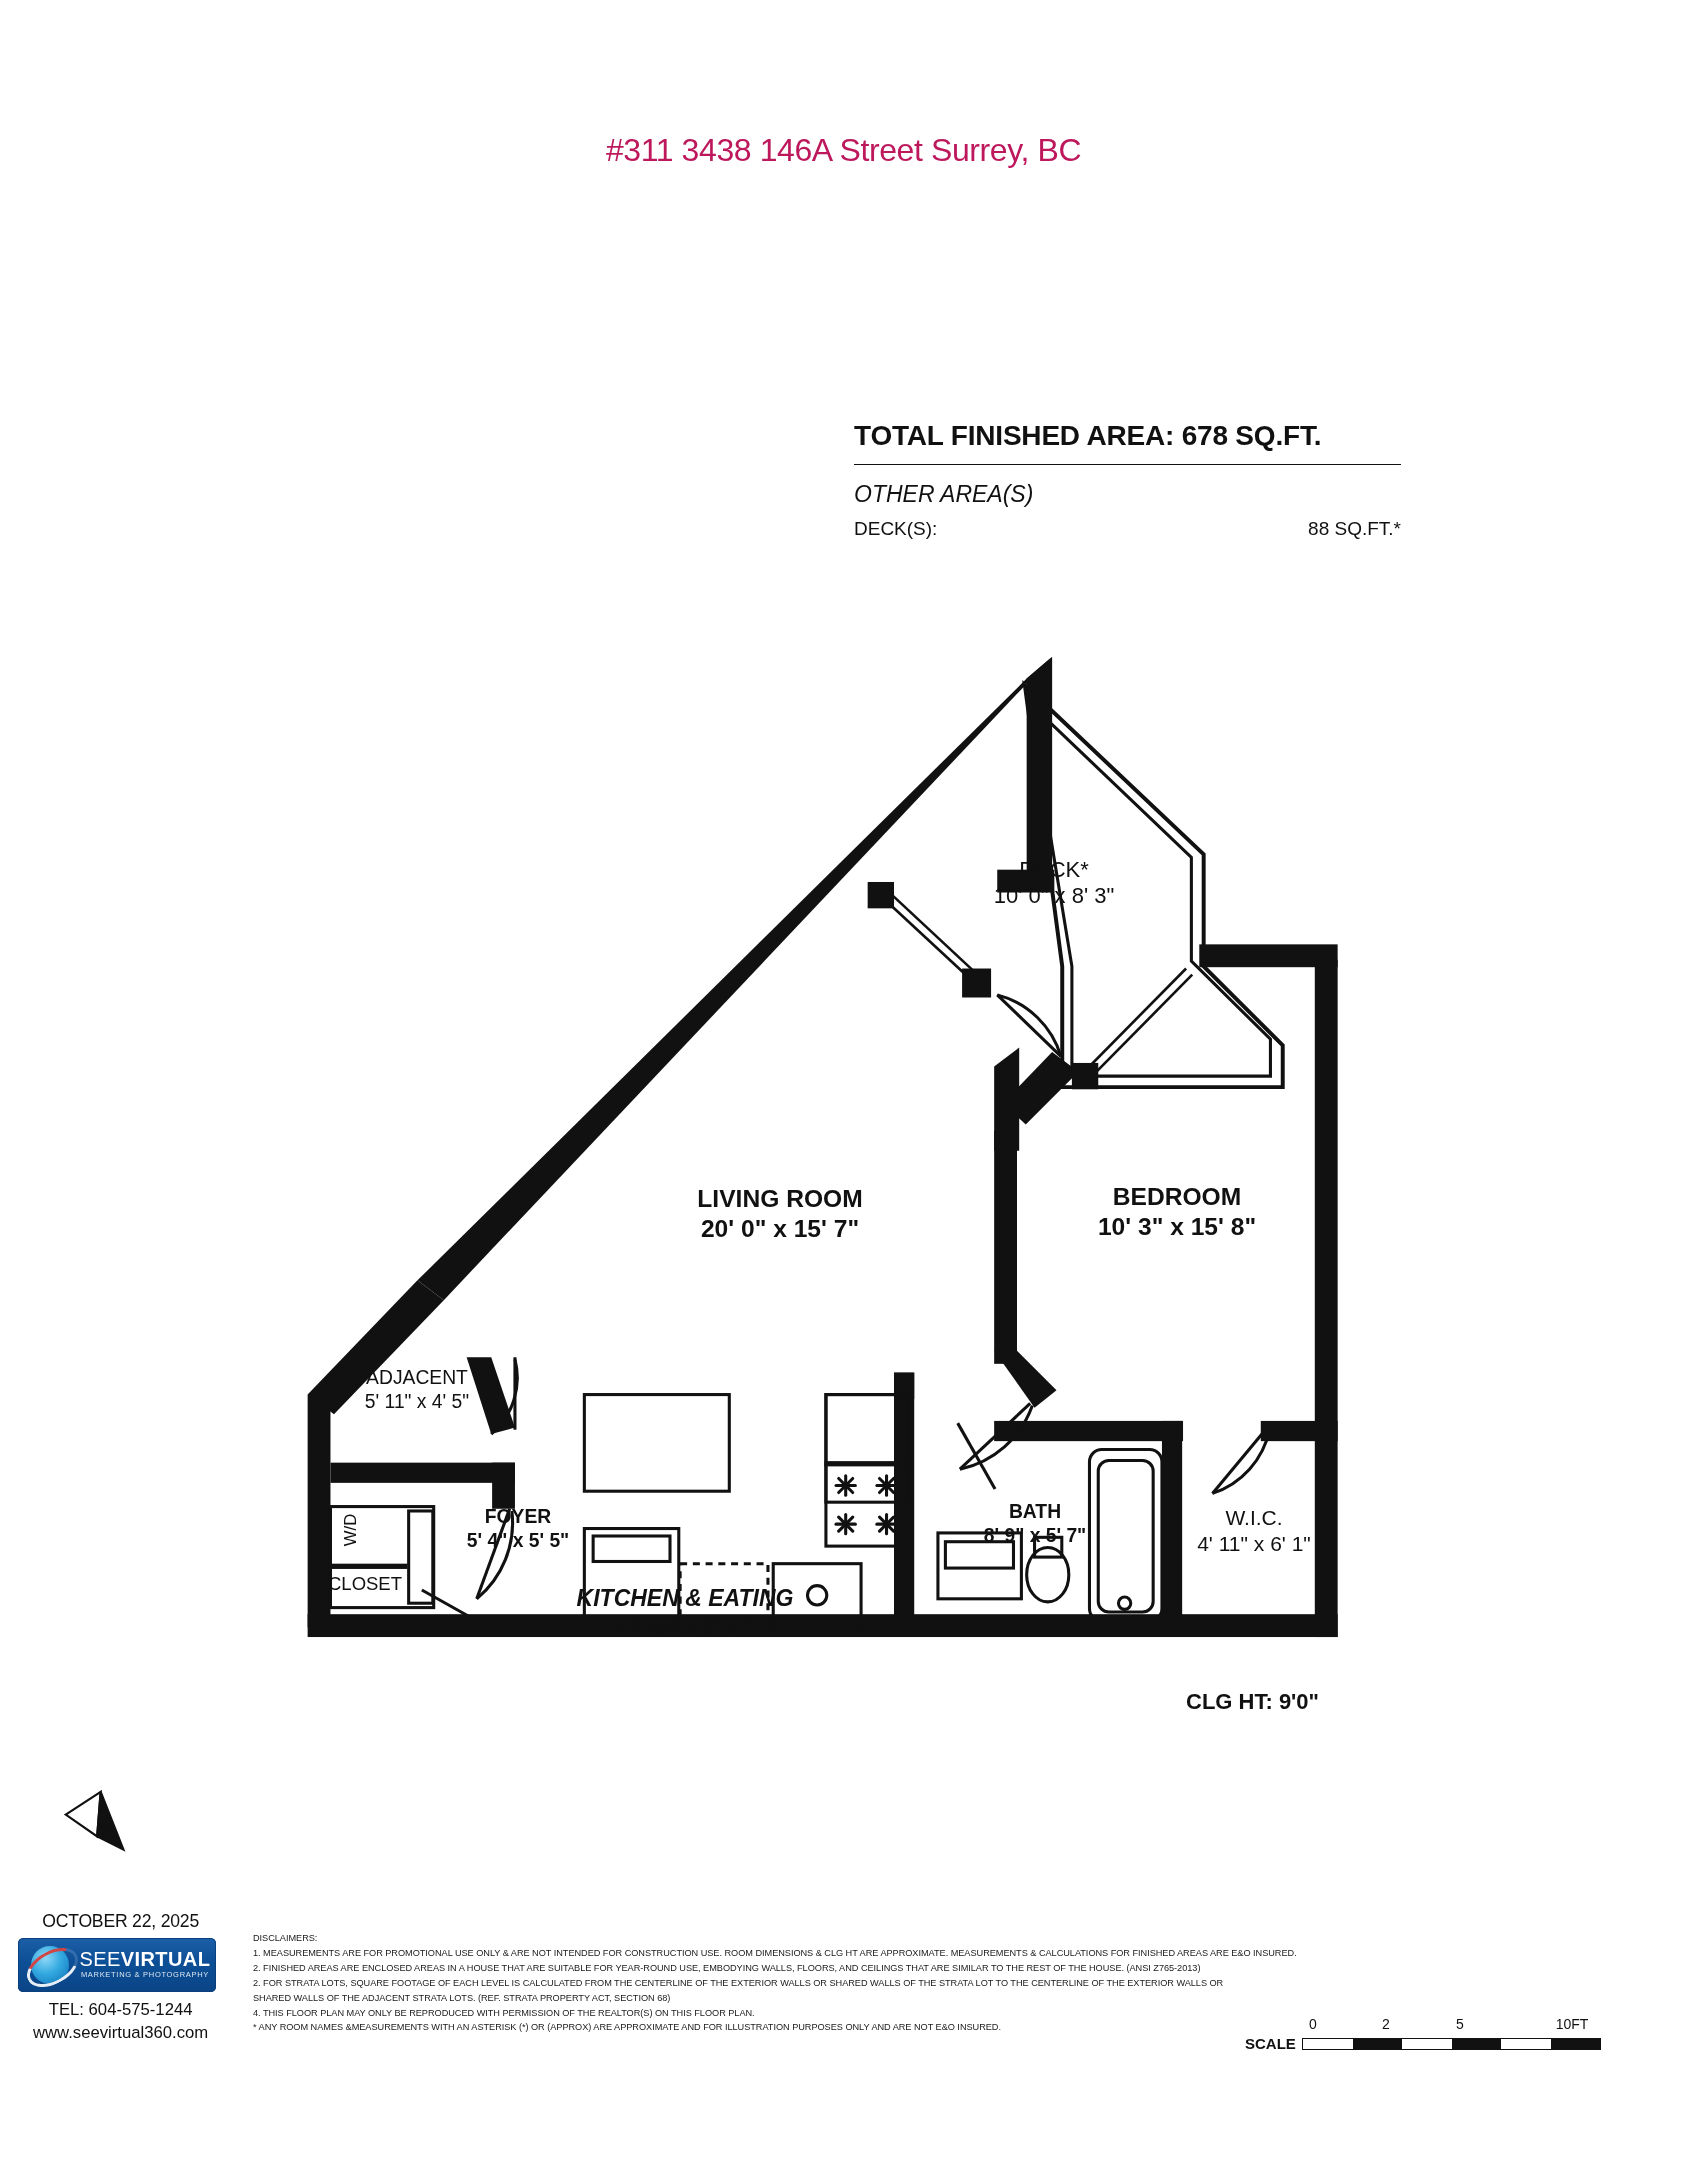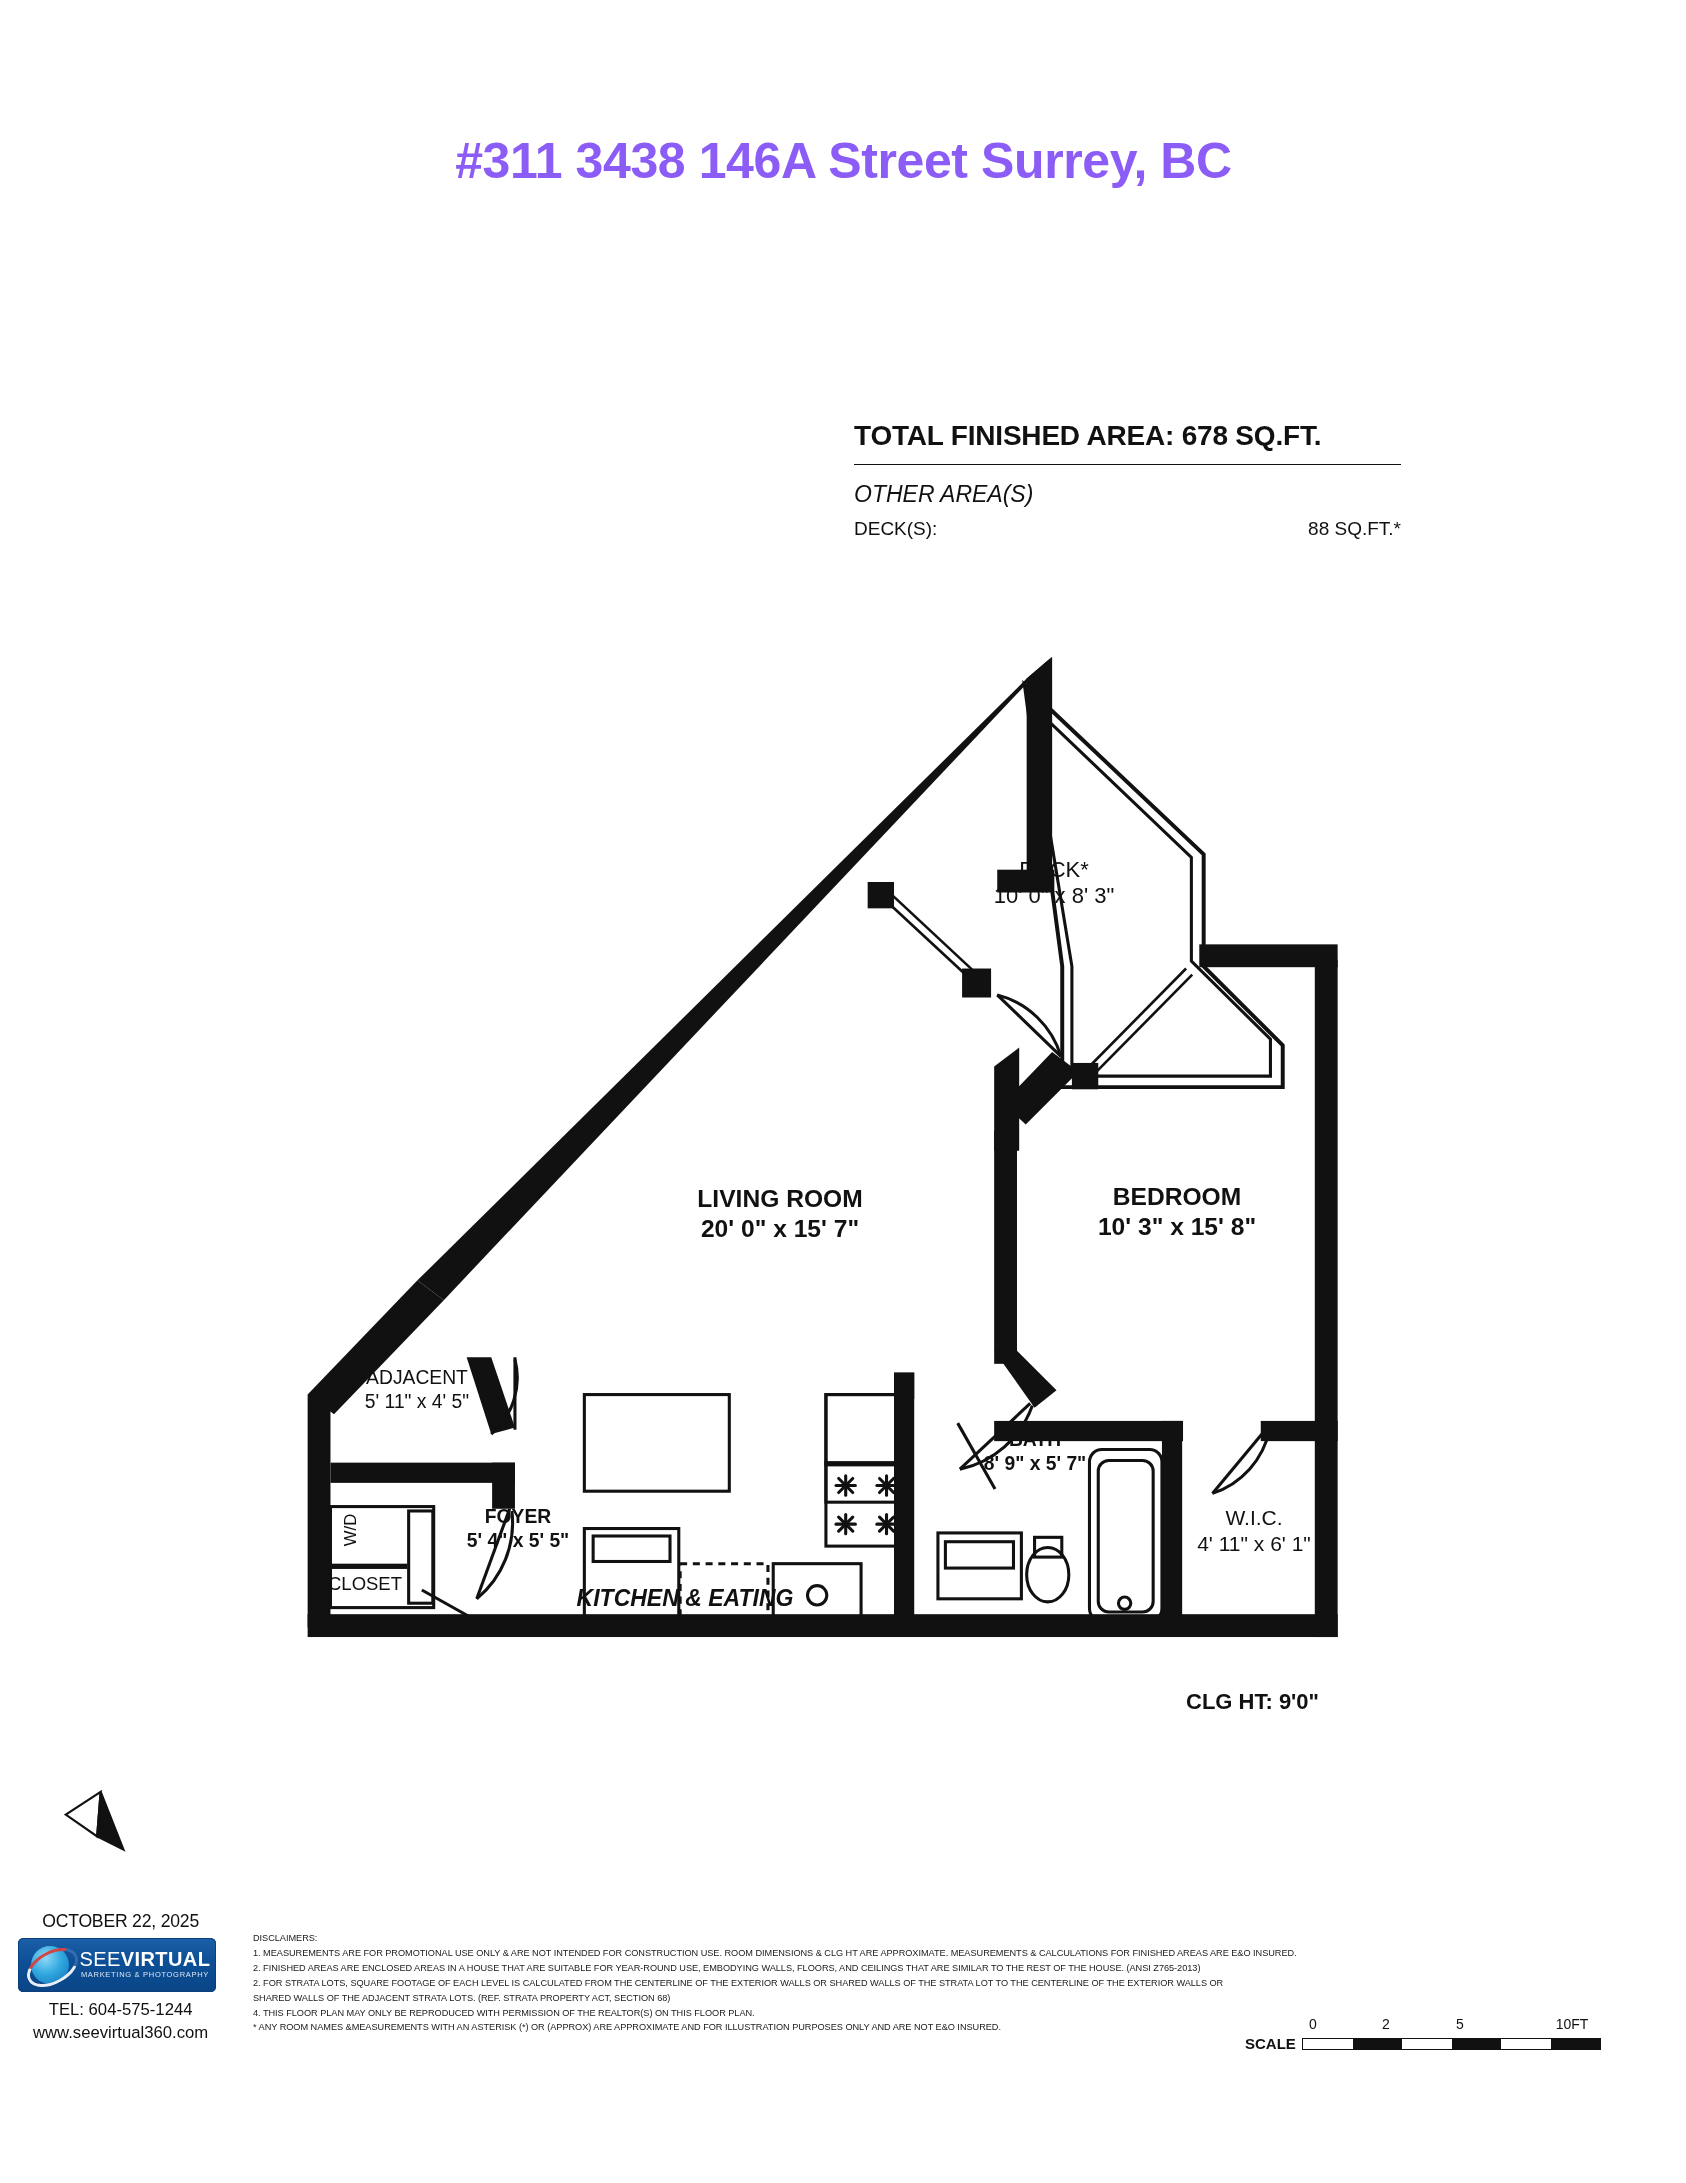--- a/index.html
+++ b/index.html
@@ -17,24 +17,24 @@
     overflow: hidden;
   }
 
   
   #page-title {
     position: absolute;
     left: 0;
     top: 132px;
     width: 1687px;
     text-align: center;
-    font-size: 50px;
-    font-weight: bold;
+    font-size: 32px;
+    font-weight: normal;
     letter-spacing: -0.4px;
-    color: #8b5cf6;
+    color: #be185d;
   }
 
   
   #area-summary {
     position: absolute;
     left: 854px;
     top: 420px;
     width: 549px;
   }
   #total-area-line {
@@ -426,21 +426,21 @@
 <div class="room-label" style="left:518px; top:1505px; font-size:19.3px; line-height:1.22;">
   <span class="rl-name">FOYER</span>
   <span class="rl-dim">5' 4" x 5' 5"</span>
 </div>
 
 <div class="room-label" style="left:685px; top:1584px; font-size:23px; line-height:1.22;font-style:italic;">
   <span class="rl-name">KITCHEN &amp; EATING</span>
   <span class="rl-dim">11' 0" x 8' 5"</span>
 </div>
 
-<div class="room-label" style="left:1035px; top:1428px; font-size:19.3px; line-height:1.22;">
+<div class="room-label" style="left:1035px; top:1500px; font-size:19.3px; line-height:1.22;">
   <span class="rl-name">BATH</span>
   <span class="rl-dim">8' 9" x 5' 7"</span>
 </div>
 
 <div class="room-label thin" style="left:1254px; top:1505px; font-size:21px; line-height:1.22;">
   <span class="rl-name">W.I.C.</span>
   <span class="rl-dim">4' 11" x 6' 1"</span>
 </div>
 
 <div class="room-label thin" style="left:365px; top:1573px; font-size:18.5px; line-height:1.2;">

